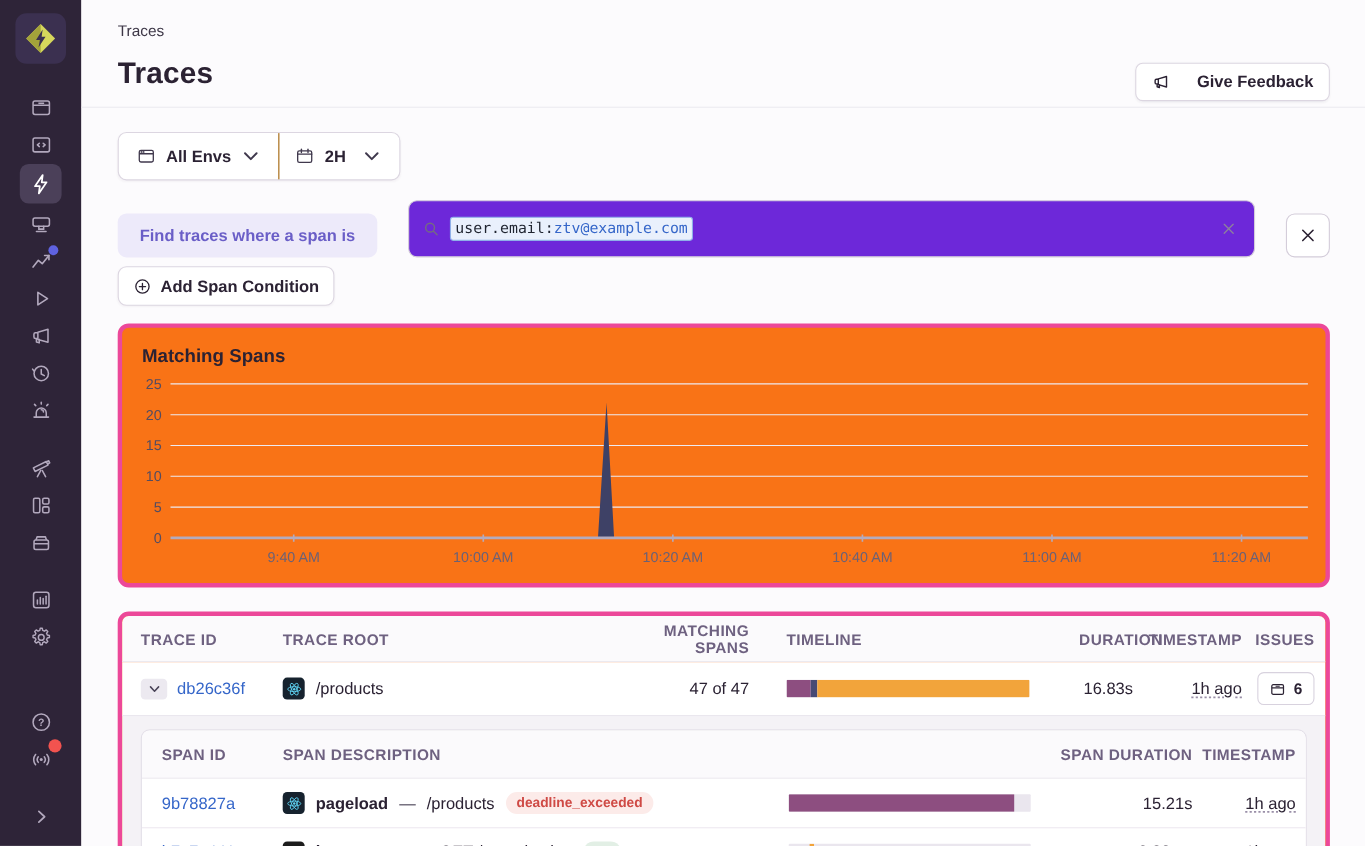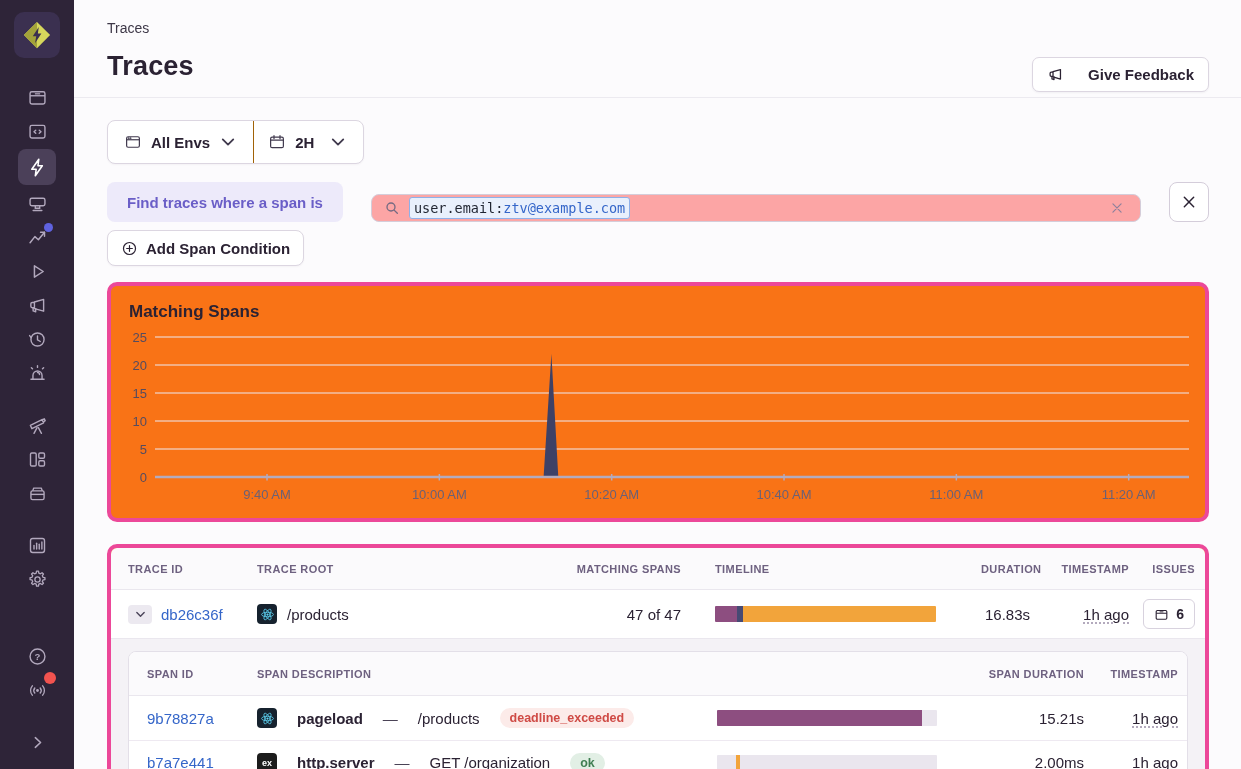--- a/index.html
+++ b/index.html
@@ -31,21 +31,21 @@
   
   .filter-bar { display:inline-flex; height:44px; background:#fff; border:1px solid #dcd6e1; border-radius:8px; margin-bottom:18px; box-shadow:0 1px 2px rgba(43,34,51,.04); }
   .filter-seg { display:flex; align-items:center; gap:9px; padding:0 16px; font-size:15px; font-weight:bold; cursor:pointer; }
   .filter-seg + .filter-seg { border-left:1px solid #a16207;padding-left:14px; }
   .filter-seg svg { width:18px; height:18px; color:#40394d; }
   .chev { width:12px; height:12px; color:#4a4356; }
 
   
   .query-row { display:flex; align-items:flex-end; gap:28px; margin-bottom:8px; }
   .where-pill { height:40px; display:inline-flex; align-items:center; padding:0 20px; background:#edeafa; color:#6a5ec7; font-weight:bold; font-size:15px; border-radius:8px; flex-shrink:0; }
-  .search-box { flex:1; height:28px; background:#fca5a5; border:1px solid #d4cdda; border-radius:8px; display:flex; align-items:center; padding:0 12px; gap:9px; }
+  .search-box { flex:1; height:52px; background:#6d28d9; border:1px solid #d4cdda; border-radius:8px; display:flex; align-items:center; padding:0 12px; gap:9px; }
   .search-box svg.mag { width:16px; height:16px; color:#756a82; flex-shrink:0; }
   .token { font-family:"DejaVu Sans Mono", monospace; font-size:13.5px; background:#e9f0fc; border:1px solid #8fb0e8; border-radius:3px; padding:2px 4px; display:inline-flex; }
   .token .tk-key { color:#1f2430; }
   .token .tk-val { color:#3566c9; }
   .clear-x { margin-left:auto; width:22px; height:22px; display:flex; align-items:center; justify-content:center; color:#8d819c; cursor:pointer; }
   .clear-x svg { width:14px; height:14px; }
   .close-btn { width:40px; height:40px; background:#fff; border:1px solid #d4cdda; border-radius:8px; display:flex; align-items:center; justify-content:center; color:#2b2233; cursor:pointer; flex-shrink:0; }
   .close-btn svg { width:16px; height:16px; }
 
   .add-cond-btn { height:36px; display:inline-flex; align-items:center; gap:8px; background:#fff; border:1px solid #dcd6e1; border-radius:8px; padding:0 13px;
@@ -57,21 +57,21 @@
   .chart-panel { padding:16px 18px 18px; margin-bottom:22px; height:240px; }
   .chart-title { font-size:17px; font-weight:bold; margin-bottom:6px; }
   .chart-svg { display:block; }
   .ytick { font-family:"Liberation Sans",sans-serif; font-size:13px; fill:#554c60; }
   .xtick { font-family:"Liberation Sans",sans-serif; font-size:13px; fill:#6b6176; }
 
   
   .table-panel { overflow:hidden; border-radius:10px 10px 10px 10px; }
   .t-grid { display:grid; grid-template-columns:146px 294px 130px 300px 55px 93px 82px; align-items:center; }
   .t-head { height:42px; background:#fbfafc; border-bottom:1px solid #eae7ee; }
-  .th { font-size:11px; font-weight:bold; letter-spacing:.4px; color:#6e6180; text-transform:uppercase; }
+  .th { font-size:14px; font-weight:bold; letter-spacing:.4px; color:#6e6180; text-transform:uppercase; }
   .pad-l { padding-left:17px; }
   .r { text-align:right; }
   .t-row { height:48px; background:#fff; font-size:15px; }
   .c-traceid { display:flex; align-items:center; gap:9px; padding-left:17px; }
   .exp-btn { width:24px; height:19px; background:#ece9f0; border:none; border-radius:4px; display:flex; align-items:center; justify-content:center; color:#4a4458; cursor:pointer; }
   .exp-btn svg { width:11px; height:11px; }
   .link { color:#3566c9; cursor:pointer; }
   .c-root { display:flex; align-items:center; gap:10px; }
   .plat-icon { width:20px; height:20px; border-radius:4px; flex-shrink:0; display:flex; align-items:center; justify-content:center; }
   .plat-react { background:#16222e; }
@@ -87,21 +87,21 @@
   .bars > div { height:100%; }
 
   
   .expand-wrap { background:#f4f2f6; padding:12px 17px 17px; border-top:1px solid #eae7ee; }
   .span-table { border:1px solid #e3dfe8; border-radius:8px; background:#fff; overflow:hidden; }
   .s-grid { display:grid; grid-template-columns:128px 442px 240px 150px 108px; align-items:center; }
   .s-head { height:44px; background:#fbfafc; border-bottom:1px solid #eae7ee; }
   .s-row { height:44px; background:#fff; font-size:15px; }
   .s-row + .s-row { border-top:1px solid #eee9f1; }
   .pad-l18 { padding-left:18px; }
-  .c-desc { display:flex; align-items:center; gap:20px; min-width:0; }
+  .c-desc { display:flex; align-items:center; gap:10px; min-width:0; }
   .op { font-weight:bold; }
   .dash { color:#4a4356; }
   .badge { font-size:12.5px; font-weight:bold; border-radius:20px; padding:3px 10px; white-space:nowrap; }
   .badge-error { color:#cf4a45; background:#fcebe9; }
   .badge-ok { color:#3f7e52; background:#e2efe5; }
   .track { width:220px; height:16px; margin-left:18px; background:#eae6ee; position:relative; border-radius:1px; overflow:hidden; }
   .track > .fill { position:absolute; top:0; height:100%; }
   .s-dur { padding-right:5px; }
   .s-ts { padding-right:19px; }
 </style>

